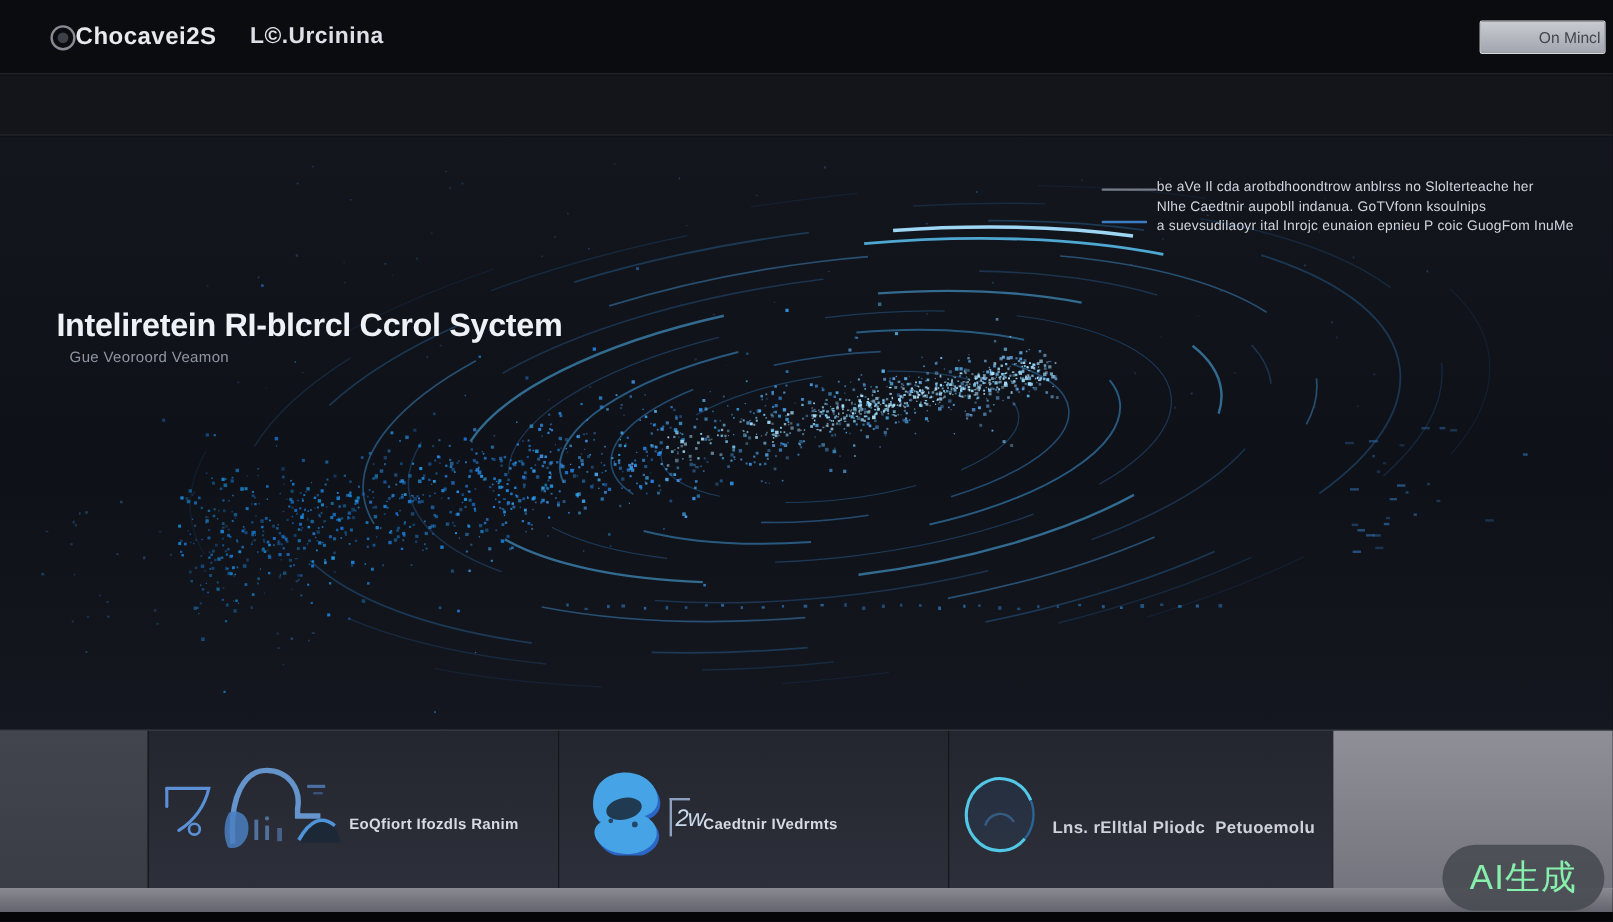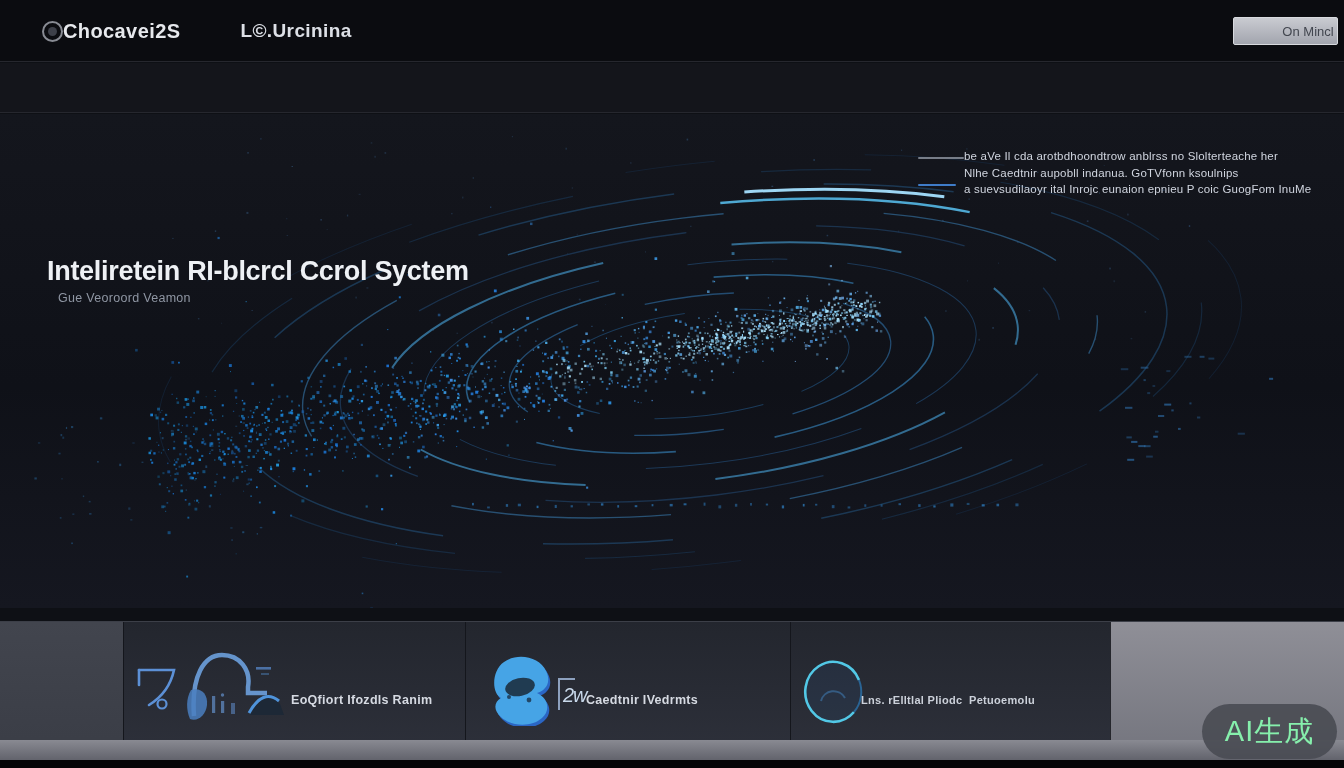--- a/index.html
+++ b/index.html
@@ -8,21 +8,21 @@
   .page { position:relative; width:1344px; height:768px; background:#0e1015; }
 
   
   .nav { position:absolute; left:0; top:0; width:1344px; height:62px;
          background:#0b0c10; border-bottom:1px solid #26272e; }
   .brand { position:absolute; left:42px; top:0; height:62px; display:flex; align-items:center; cursor:pointer; }
   .logo { width:21px; height:21px; border:2px solid #888b93; border-radius:50%;
           display:flex; align-items:center; justify-content:center; }
   .logo-dot { width:9px; height:9px; border-radius:50%; background:#3d4049; }
   .brand-name { font-size:20px; font-weight:700; color:#e7e9ed; letter-spacing:.4px; }
-  .brand-secondary { margin-left:60px; font-size:19px; font-weight:700; color:#dde0e6; letter-spacing:.4px; }
+  .brand-secondary { margin-left:28px; font-size:19px; font-weight:700; color:#dde0e6; letter-spacing:.4px; }
   .cta { position:absolute; left:1233px; top:17px; width:105px; height:28px;
          background:linear-gradient(180deg,#c9cbd1,#a2a5ae); border:1px solid #d8dade;
          border-radius:2px; color:#42464f; font-size:13px; font-family:"Liberation Sans",sans-serif;
          cursor:pointer;padding-left:45px; }
 
   
   .subnav { position:absolute; left:0; top:63px; width:1344px; height:50px;
             background:#14151b; border-bottom:1px solid #26272e; }
 
   
@@ -34,36 +34,36 @@
   .hero-head .sub { margin:4px 0 0 11px; font-size:12.5px; color:#8f96a3; letter-spacing:.3px; }
   .hero-desc { position:absolute; left:918px; top:34px; width:380px; }
   .dash { position:absolute; height:2px; border-radius:1px; }
   .dash-gray { left:0; top:9px; width:46px; background:#777d88; }
   .dash-blue { left:0; top:36px; width:38px; background:#3f7cc8; }
   .desc-lines { margin-left:46px; }
   .desc-lines p { font-size:11.5px; line-height:16.5px; color:#d0d5df; letter-spacing:.2px; white-space:nowrap; }
 
   
   .features { position:absolute; left:0; top:608px; width:1344px; height:132px;
-              border-top:1px solid #3c3f48; background:#262932;margin-top:13px; }
+              border-top:1px solid #3c3f48; background:#262932; }
   .panel-l { position:absolute; left:0; top:0; width:123px; height:132px;
              background:linear-gradient(180deg,#42454e,#3a3d46); }
   .card { position:absolute; top:0; height:132px;
           background:linear-gradient(180deg,#23262e,#2d303a); border-left:1px solid #14161c; cursor:pointer; }
   .card1 { left:123px; width:342px; }
   .card2 { left:465px; width:325px; }
   .card3 { left:790px; width:320px; }
   .panel-r { position:absolute; left:1110px; top:0; width:234px; height:132px;
              background:linear-gradient(180deg,#8f8f97,#74757e); border-left:1px solid #25262c; }
   .card svg { position:absolute; }
   .card-label { position:absolute; font-size:12.5px; font-weight:600; color:#d6dae2;
                 letter-spacing:.3px; white-space:pre; }
   .card1 .card-label { left:167px; top:71px; }
   .card2 .card-label { left:120px; top:71px; }
-  .card3 .card-label { left:70px; top:72px; font-size:11px; color:#ccd1da; }
+  .card3 .card-label { left:86px; top:72px; font-size:14px; color:#ccd1da; }
   .bracket { position:absolute; left:92px; top:56px; width:17px; height:32px;
              border-left:2px solid #9fb6d8; border-top:2px solid #9fb6d8; opacity:.85; }
   .glyph2w { position:absolute; left:97px; top:62px; font-size:20px; font-style:italic;
              color:#c8d8ea; letter-spacing:-1px; }
 
   
   .bottom-band { position:absolute; left:0; top:740px; width:1344px; height:20px;
                  background:linear-gradient(180deg,#898a92,#62636c); }
   .bottom-strip { position:absolute; left:0; top:760px; width:1344px; height:8px; background:#050507; }
 

